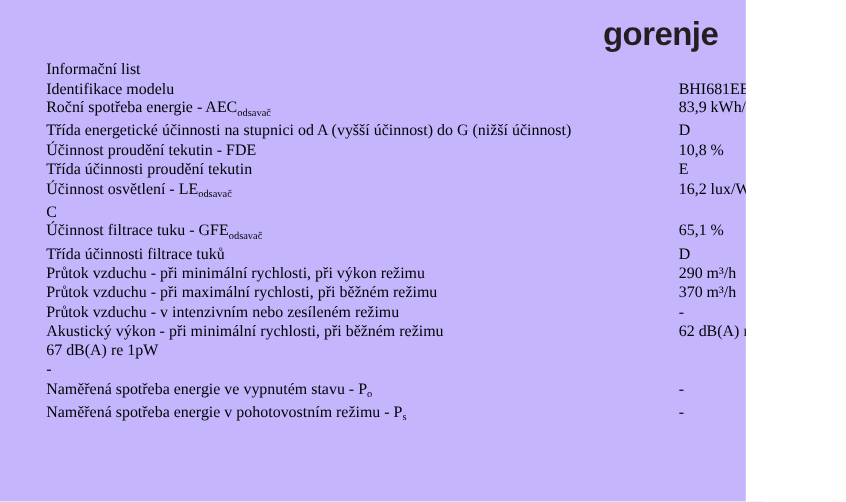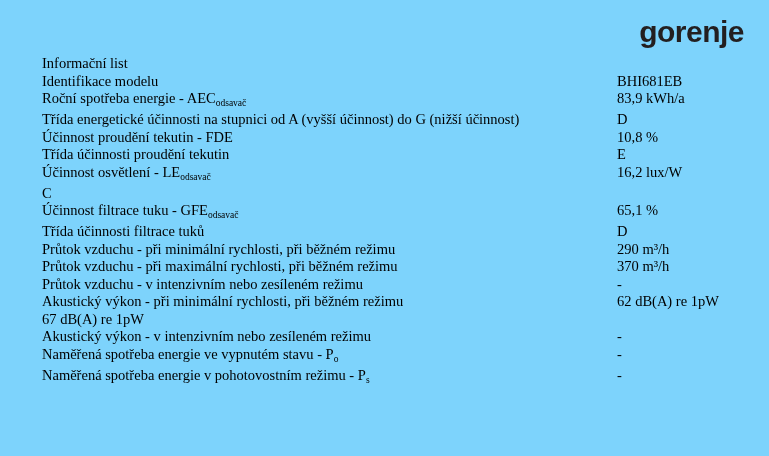--- a/index.html
+++ b/index.html
@@ -2,23 +2,23 @@
 <html><head>
 <meta charset="utf-8">
 <style>
   html, body {
     margin: 0;
     padding: 0;
     background: #ffffff;
   }
   .sheet {
     position: relative;
-    width: 769px;
+    width: 678px;
     height: 456px;
-    background: #7dd3fc;
+    background: #c4b5fd;
     color: #000000;
     font-family: "Liberation Serif", serif;
     font-size: 14.5px;
     overflow: hidden;
   }
   .logo {
     position: absolute;
     top: 16px;
     right: 25px;
     font-family: "Liberation Sans", sans-serif;
@@ -108,21 +108,21 @@
         <span class="row-label"><span class="label-text">Účinnost filtrace tuku - GFE</span><sub class="label-sub">odsavač</sub></span>
         <span class="row-value">65,1 %</span>
       </div>
 
       <div class="row">
         <span class="row-label"><span class="label-text">Třída účinnosti filtrace tuků</span></span>
         <span class="row-value">D</span>
       </div>
 
       <div class="row">
-        <span class="row-label"><span class="label-text">Průtok vzduchu - při minimální rychlosti, při běžném režimu</span></span>
+        <span class="row-label"><span class="label-text">Průtok vzduchu - při minimální rychlosti, při výkon režimu</span></span>
         <span class="row-value">290 m³/h</span>
       </div>
 
       <div class="row">
         <span class="row-label"><span class="label-text">Průtok vzduchu - při maximální rychlosti, při běžném režimu</span></span>
         <span class="row-value">370 m³/h</span>
       </div>
 
       <div class="row">
         <span class="row-label"><span class="label-text">Průtok vzduchu - v intenzivním nebo zesíleném režimu</span></span>
@@ -132,21 +132,20 @@
       <div class="row">
         <span class="row-label"><span class="label-text">Akustický výkon - při minimální rychlosti, při běžném režimu</span></span>
         <span class="row-value">62 dB(A) re 1pW</span>
       </div>
 
       <div class="row">
         <span class="row-value">67 dB(A) re 1pW</span>
       </div>
 
       <div class="row">
-        <span class="row-label"><span class="label-text">Akustický výkon - v intenzivním nebo zesíleném režimu</span></span>
         <span class="row-value">-</span>
       </div>
 
       <div class="row has-sub">
         <span class="row-label"><span class="label-text">Naměřená spotřeba energie ve vypnutém stavu - P</span><sub class="label-sub">o</sub></span>
         <span class="row-value">-</span>
       </div>
 
       <div class="row has-sub">
         <span class="row-label"><span class="label-text">Naměřená spotřeba energie v pohotovostním režimu - P</span><sub class="label-sub">s</sub></span>

